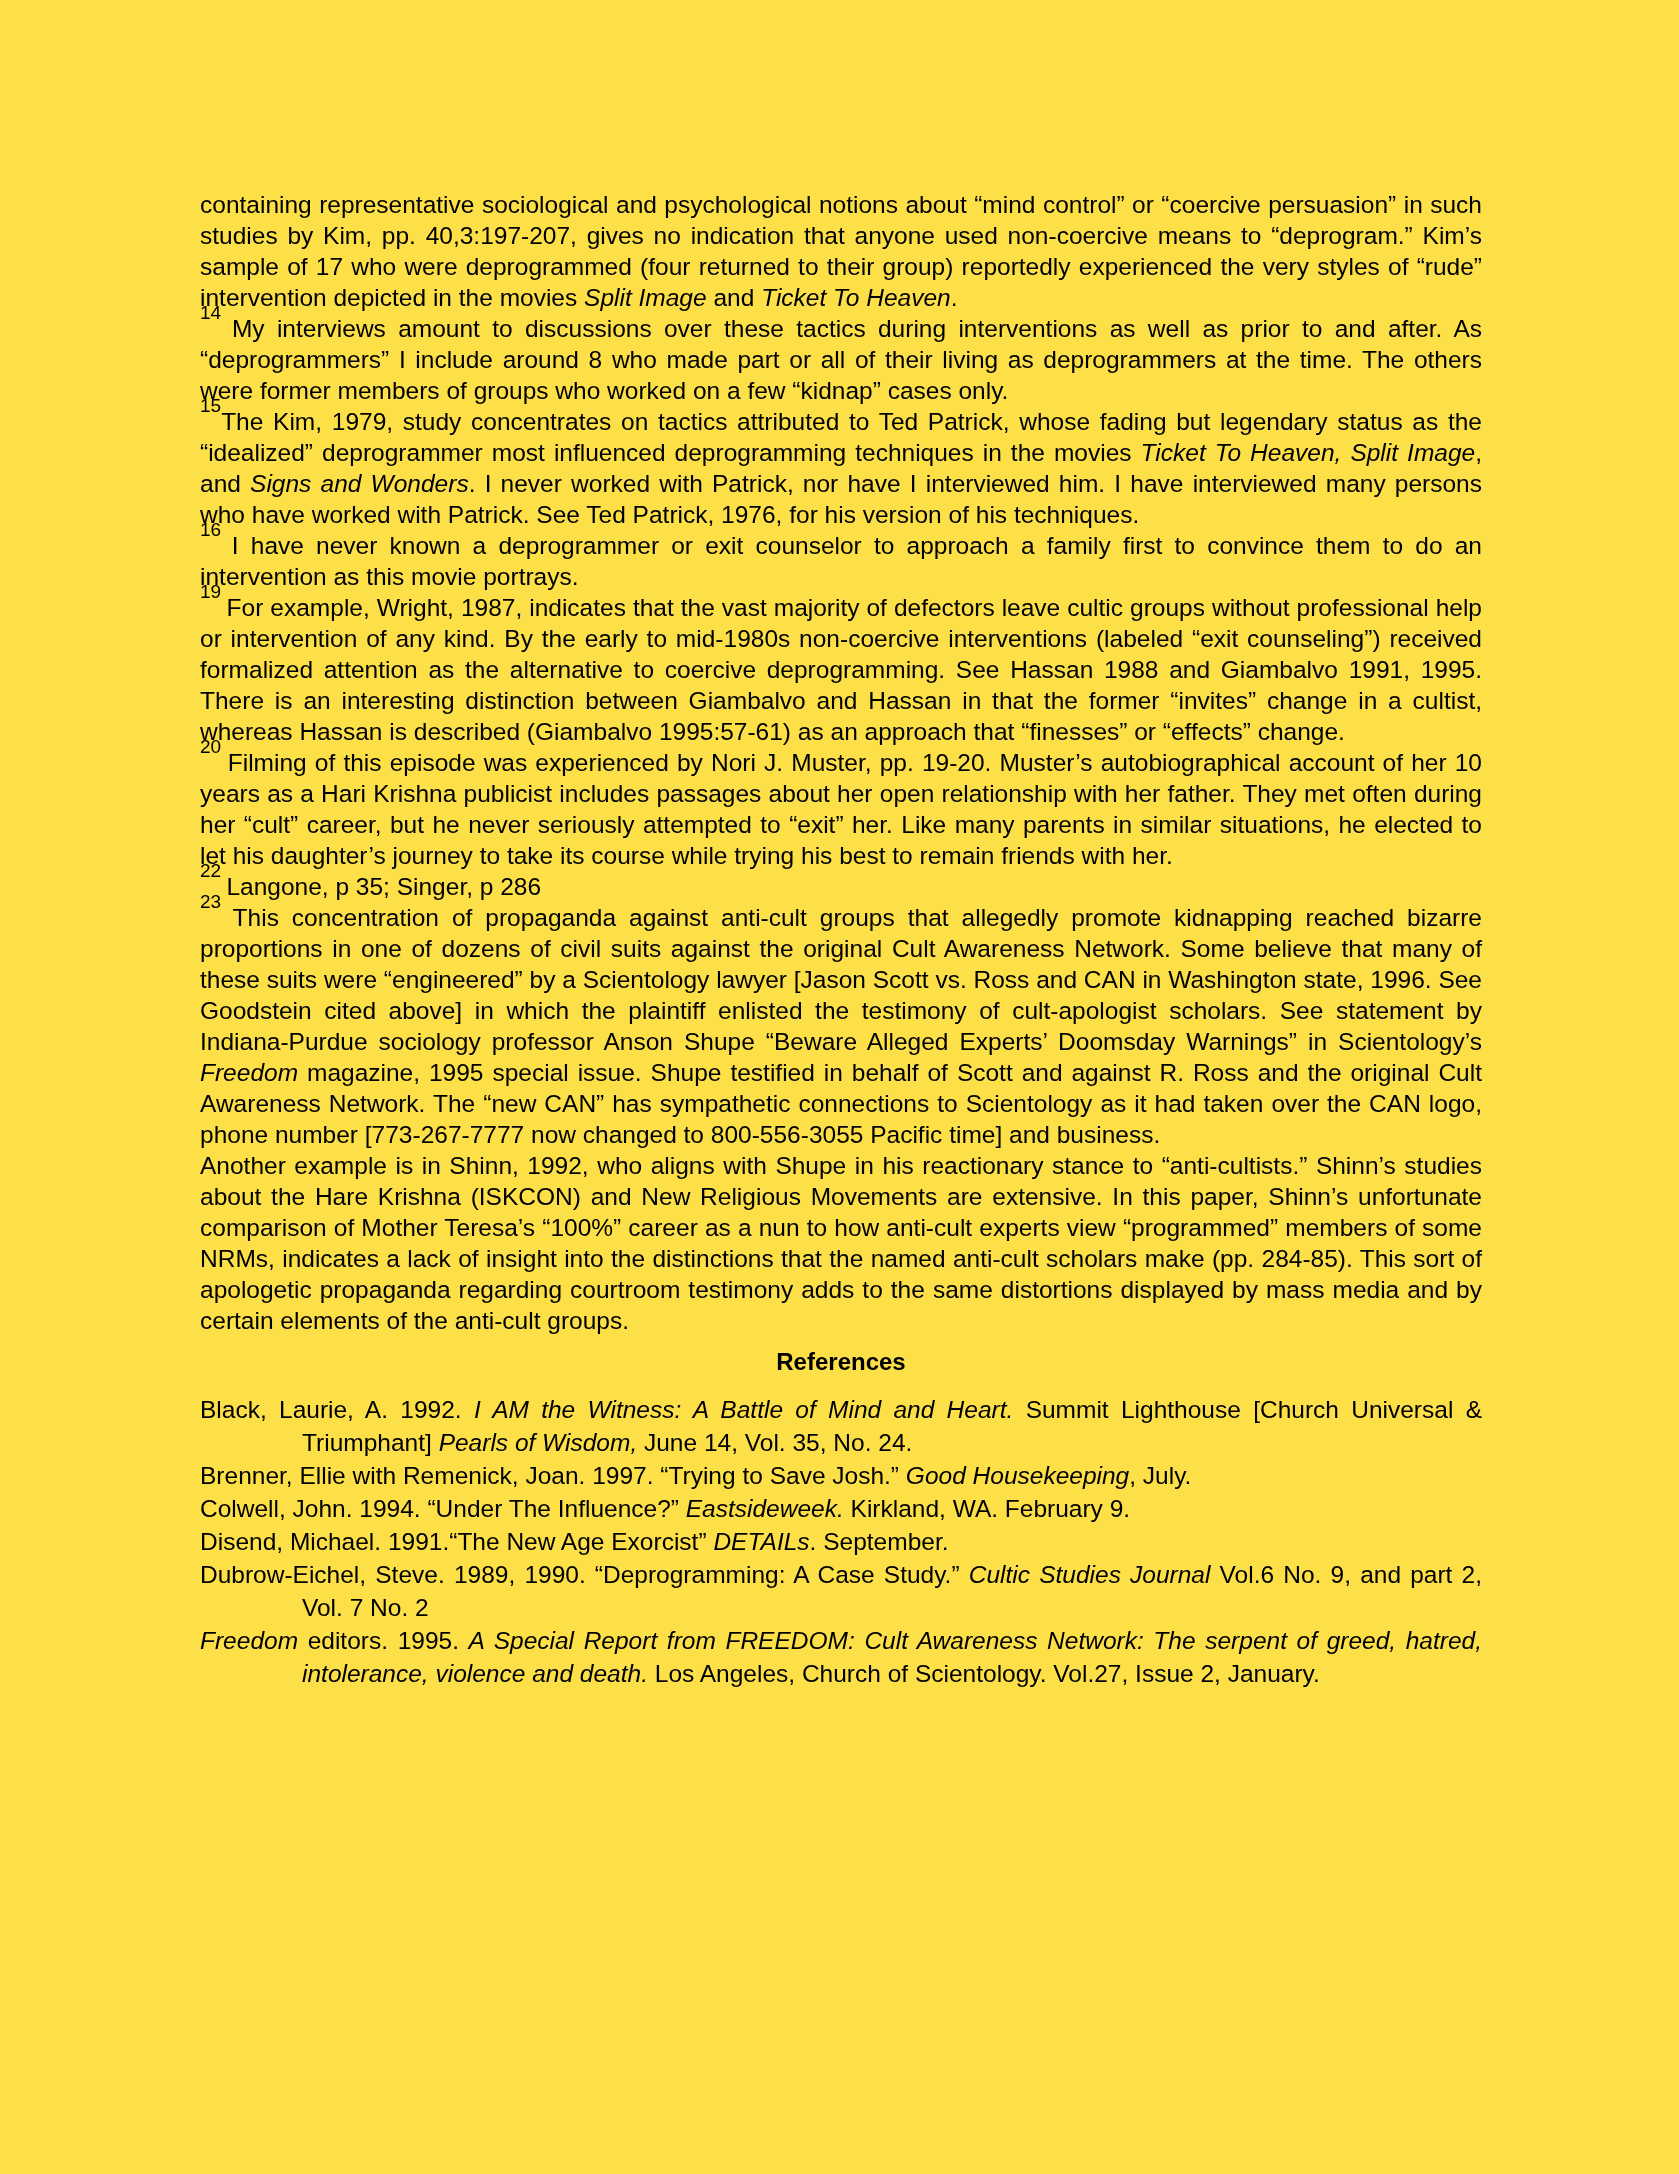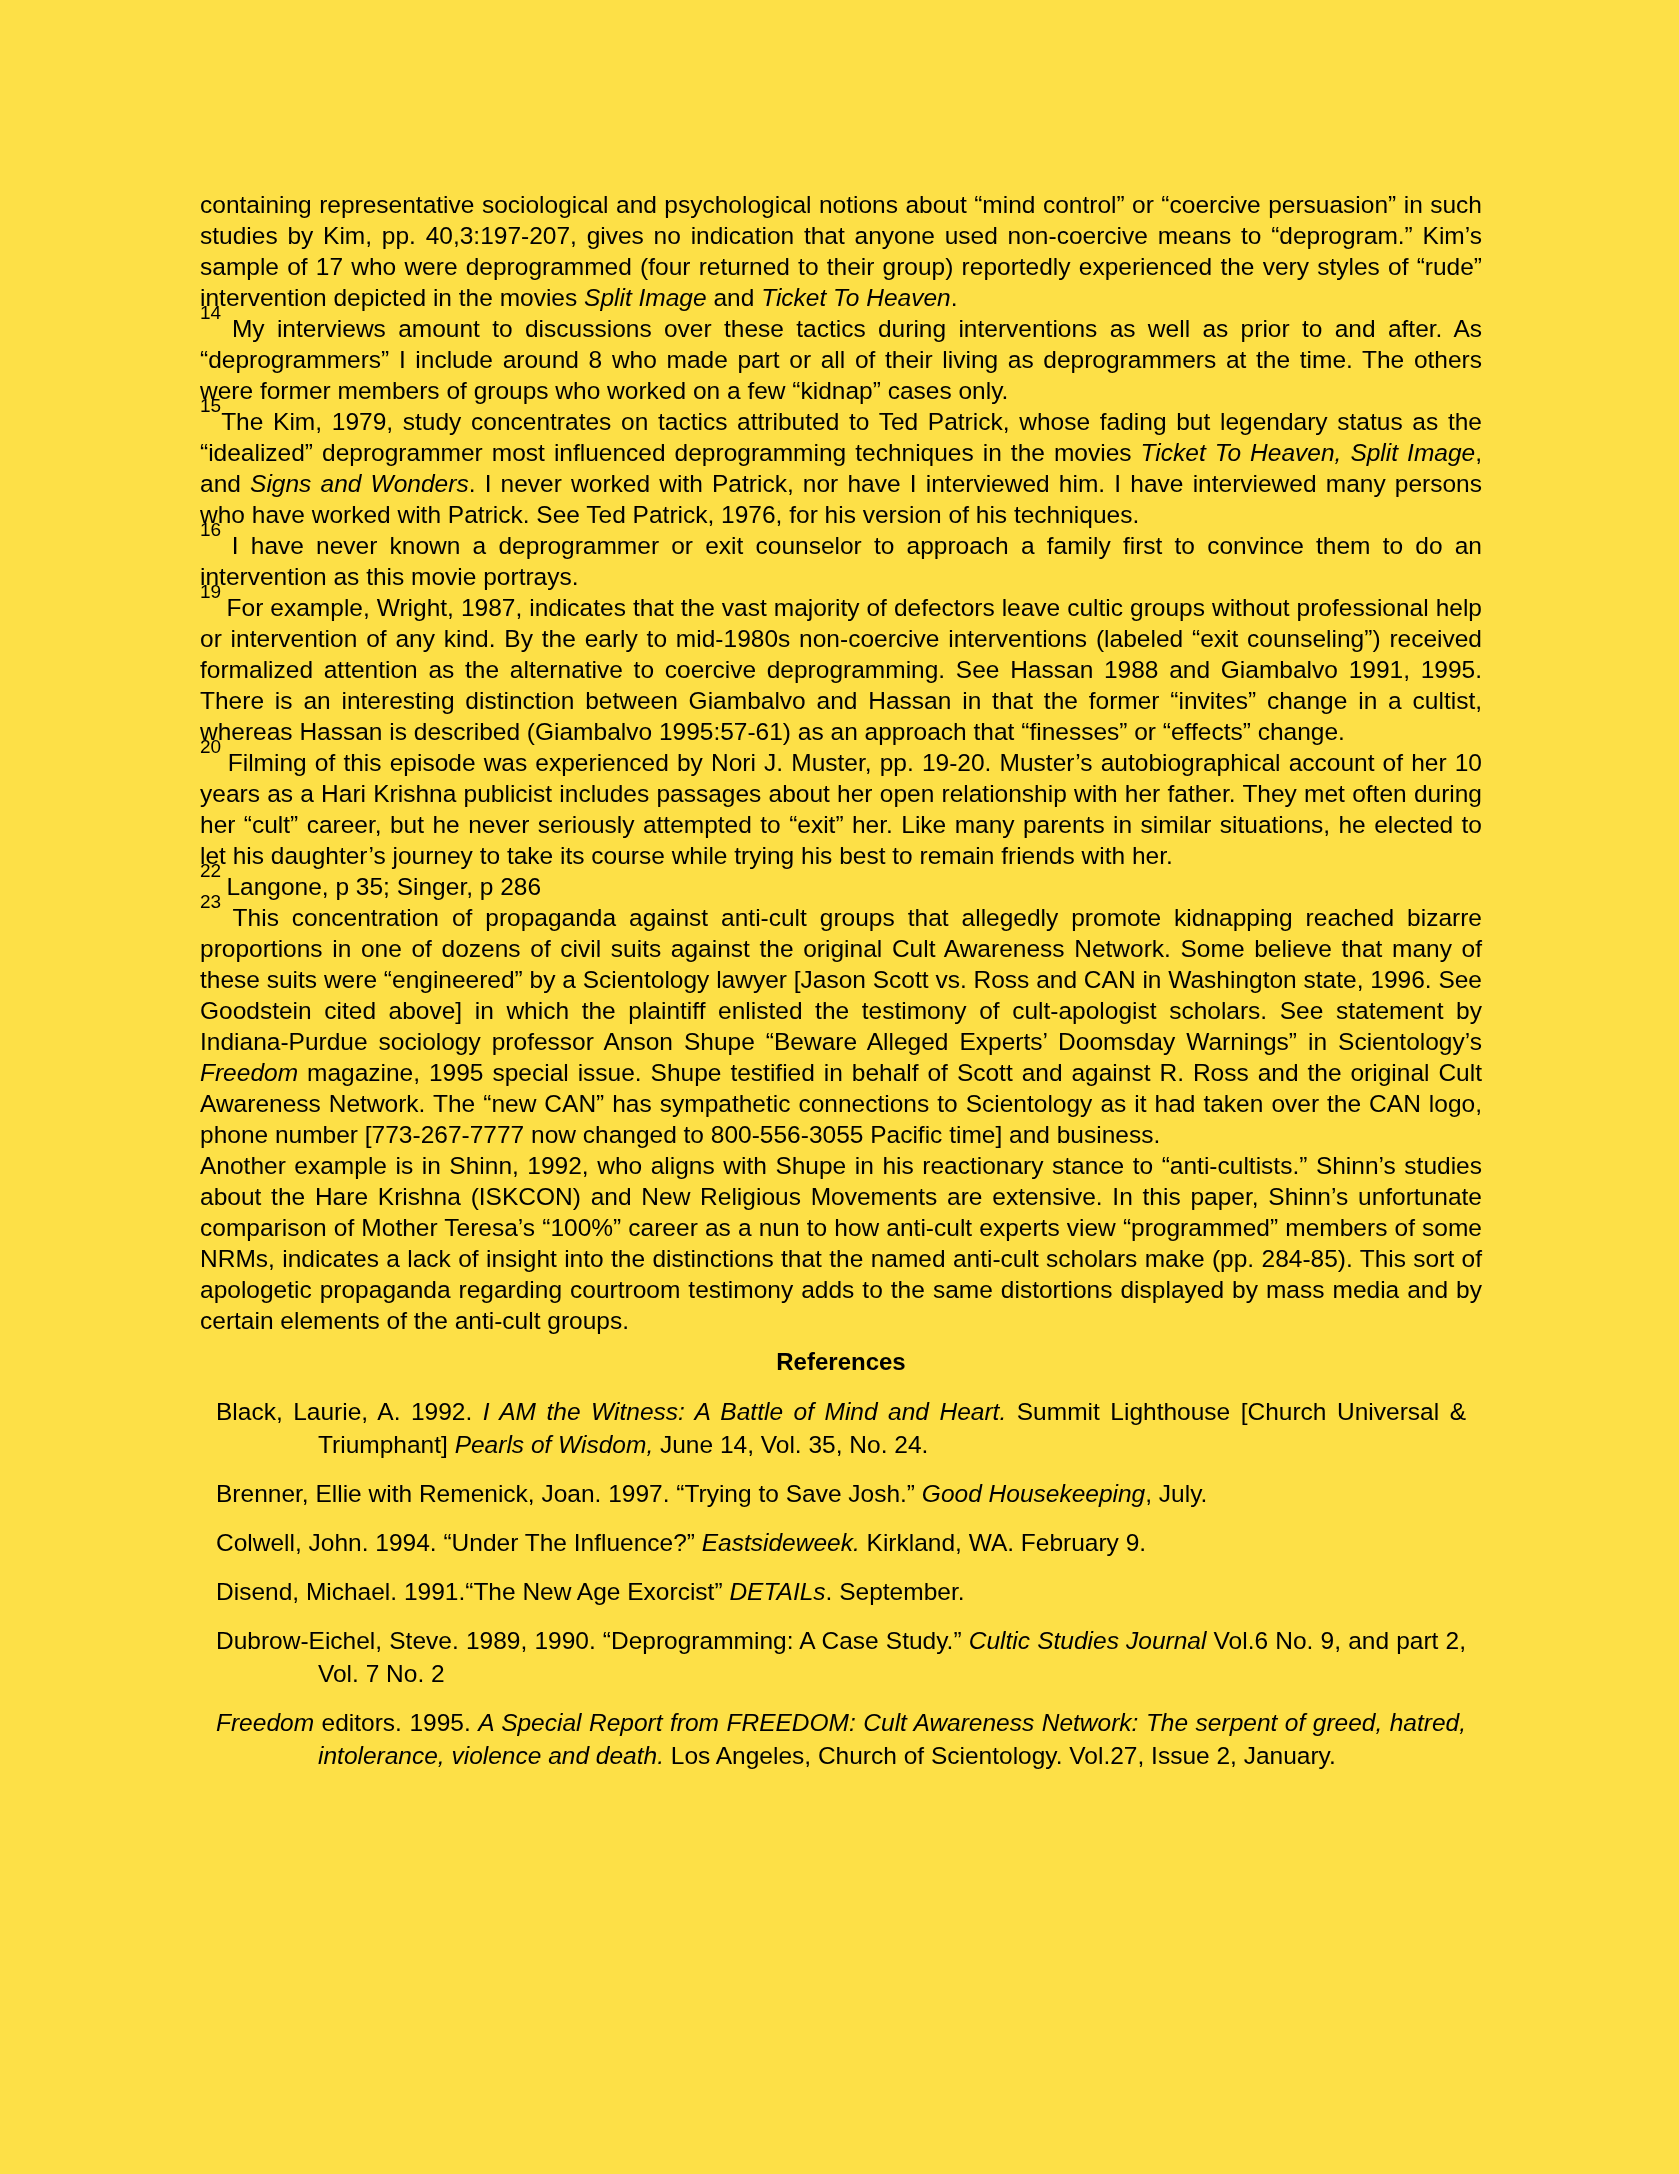--- a/index.html
+++ b/index.html
@@ -32,21 +32,21 @@
   }
   .it{font-style:italic;}
   .refs-heading{
     margin:8.5px 0 14px 0;
     text-align:center;
     font-weight:bold;
     font-size:24px;
     line-height:34px;
   }
   .ref-para{
-    margin:16px;
+    margin:0;
     text-align:justify;
     font-size:24.5px;
     line-height:33px;
     padding-left:102px;
     text-indent:-102px;
   }
   .page-footer{
     position:absolute;
     left:0;
     width:1680px;

